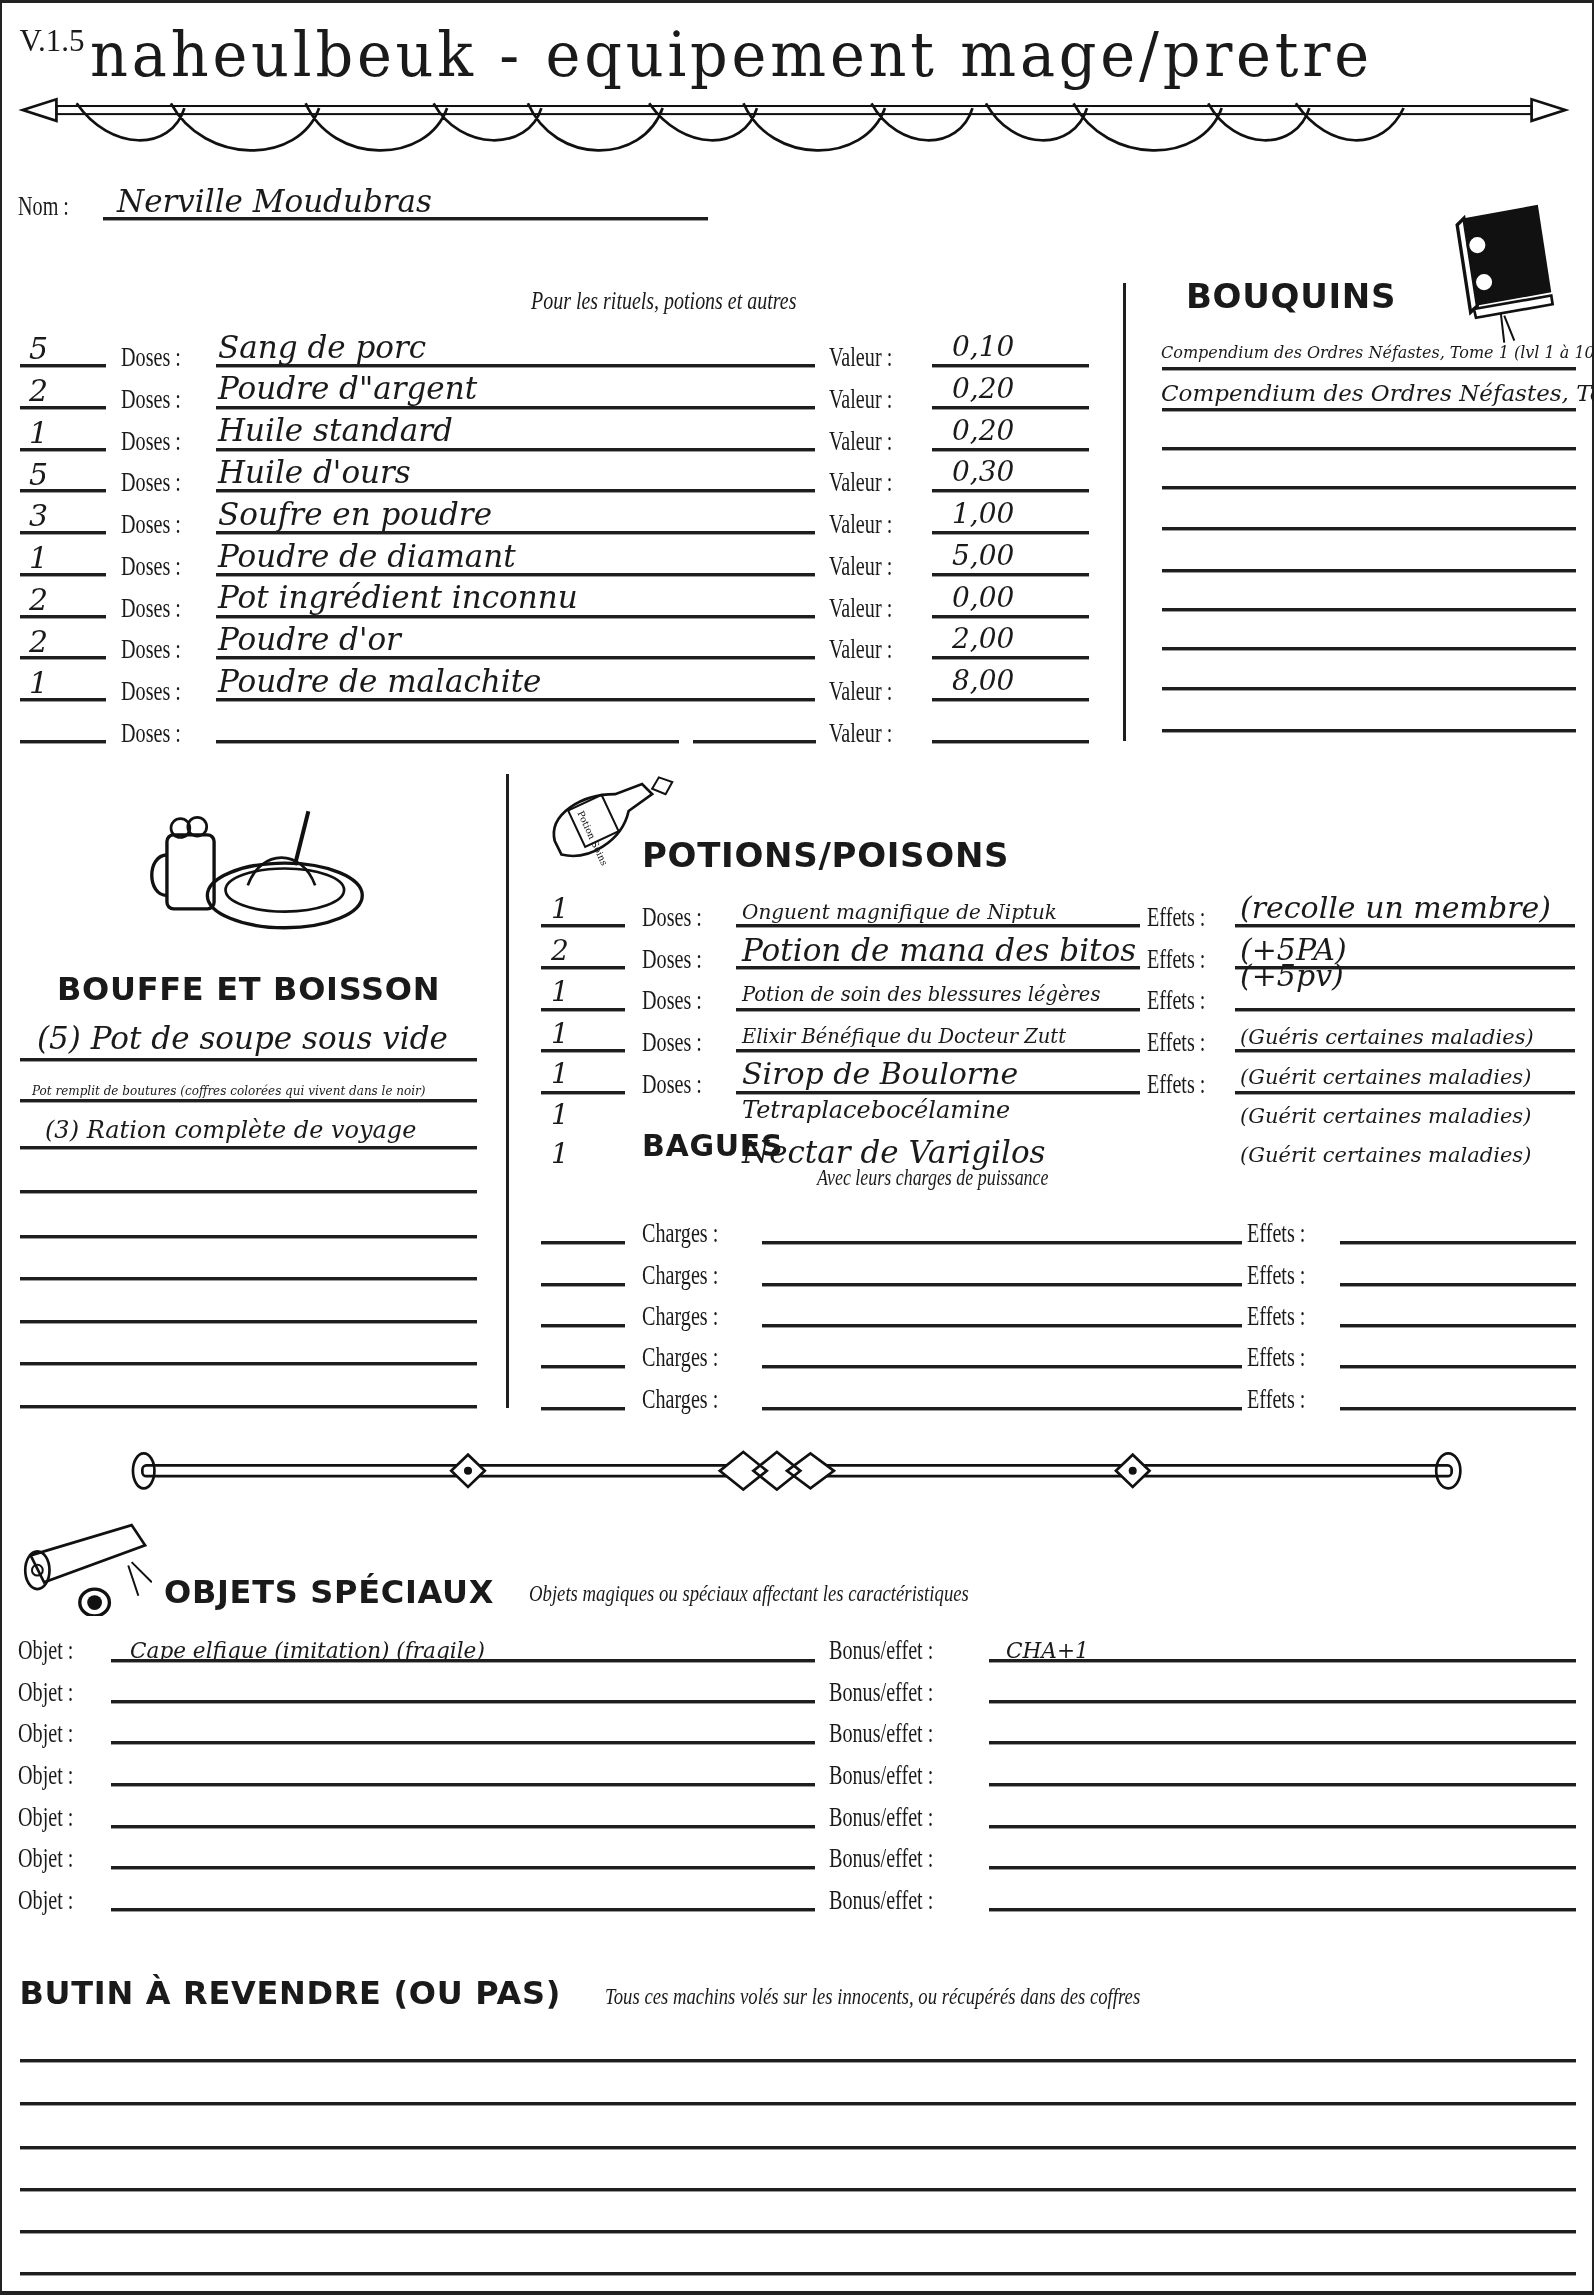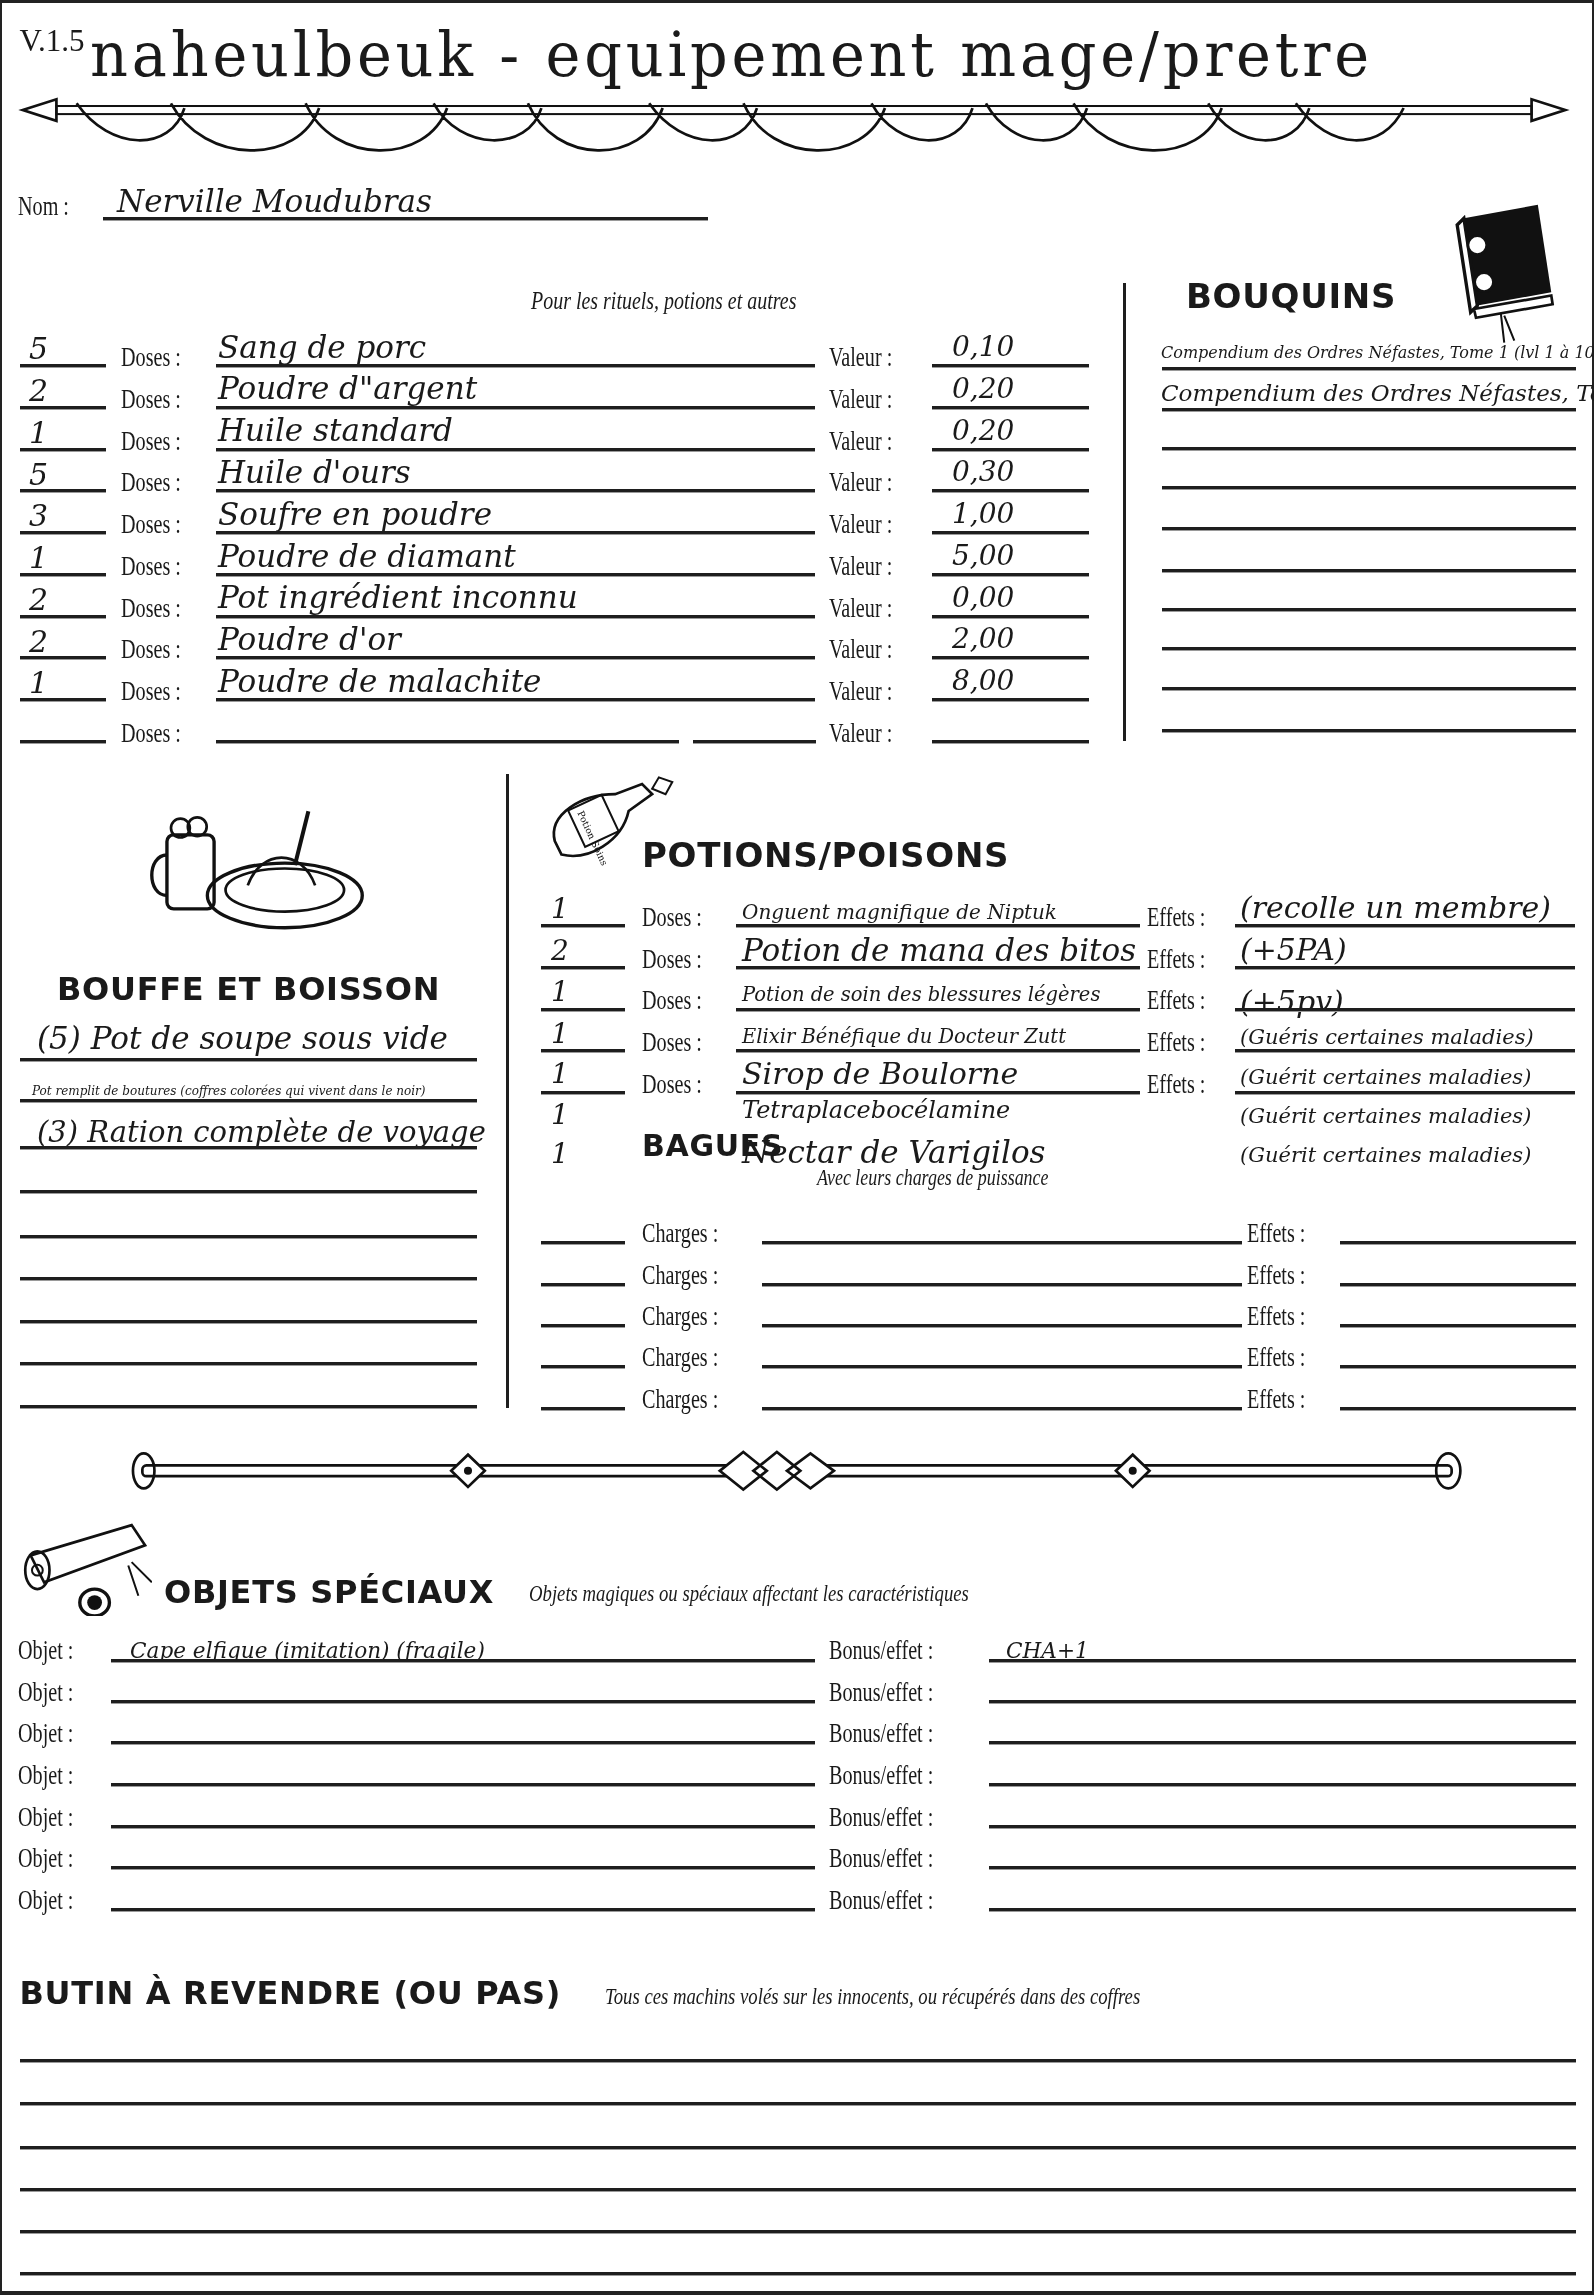--- a/index.html
+++ b/index.html
@@ -181,21 +181,21 @@
     <ellipse cx="215" cy="132" rx="88" ry="32" fill="none" stroke="#111" stroke-width="4"></ellipse>
     <path d="M160 125 C180 70,240 70,260 125" fill="none" stroke="#111" stroke-width="4"></path>
     <path d="M230 95 L250 15" stroke="#111" stroke-width="6"></path>
   </svg>
   <div class="heading" style="left:55px;top:970px;font-size:32px">BOUFFE ET BOISSON</div>
   <div id="food-list">
     <div class="hand" style="left:35px;top:1020px;font-size:31px">(5) Pot de soupe sous vide</div>
     <div class="rule" style="left:17.5px;top:1055px;width:457px"></div>
     <div class="hand" style="left:30px;top:1082px;font-size:12px">Pot remplit de boutures (coffres colorées qui vivent dans le noir)</div>
     <div class="rule" style="left:17.5px;top:1096px;width:457px"></div>
-    <div class="hand" style="left:35px;top:1115px;font-size:29px">(3) Ration complète de voyage</div>
+    <div class="hand" style="left:43px;top:1115px;font-size:24px">(3) Ration complète de voyage</div>
     <div class="rule" style="left:17.5px;top:1143px;width:457px"></div>
     <div class="rule" style="left:17.5px;top:1187px;width:457px"></div>
     <div class="rule" style="left:17.5px;top:1232px;width:457px"></div>
     <div class="rule" style="left:17.5px;top:1274px;width:457px"></div>
     <div class="rule" style="left:17.5px;top:1317px;width:457px"></div>
     <div class="rule" style="left:17.5px;top:1359px;width:457px"></div>
     <div class="rule" style="left:17.5px;top:1402px;width:457px"></div>
   </div>
 
   <div class="vrule" style="left:504px;top:771px;height:634px"></div>
@@ -227,21 +227,21 @@
     <div class="label" style="left:1145px;top:942px">Effets :</div>
     <div class="hand" style="left:1238px;top:932px;font-size:30px">(+5PA)</div>
     <div class="rule" style="left:1233px;top:963px;width:340px"></div>
 
     <div class="hand" style="left:549px;top:975px;font-size:28px">1</div>
     <div class="rule" style="left:539px;top:1005px;width:84px"></div>
     <div class="label" style="left:640px;top:983px">Doses :</div>
     <div class="hand" style="left:740px;top:982px;font-size:19.5px">Potion de soin des blessures légères</div>
     <div class="rule" style="left:734px;top:1005px;width:404px"></div>
     <div class="label" style="left:1145px;top:983px">Effets :</div>
-    <div class="hand" style="left:1238px;top:984px;font-size:30px">(+5pv)</div>
+    <div class="hand" style="left:1238px;top:958px;font-size:30px">(+5pv)</div>
     <div class="rule" style="left:1233px;top:1005px;width:340px"></div>
 
     <div class="hand" style="left:549px;top:1017px;font-size:28px">1</div>
     <div class="rule" style="left:539px;top:1046px;width:84px"></div>
     <div class="label" style="left:640px;top:1025px">Doses :</div>
     <div class="hand" style="left:740px;top:1024px;font-size:19.5px">Elixir Bénéfique du Docteur Zutt</div>
     <div class="rule" style="left:734px;top:1046px;width:404px"></div>
     <div class="label" style="left:1145px;top:1025px">Effets :</div>
     <div class="hand" style="left:1238px;top:1024px;font-size:21px">(Guéris certaines maladies)</div>
     <div class="rule" style="left:1233px;top:1046px;width:340px"></div>

